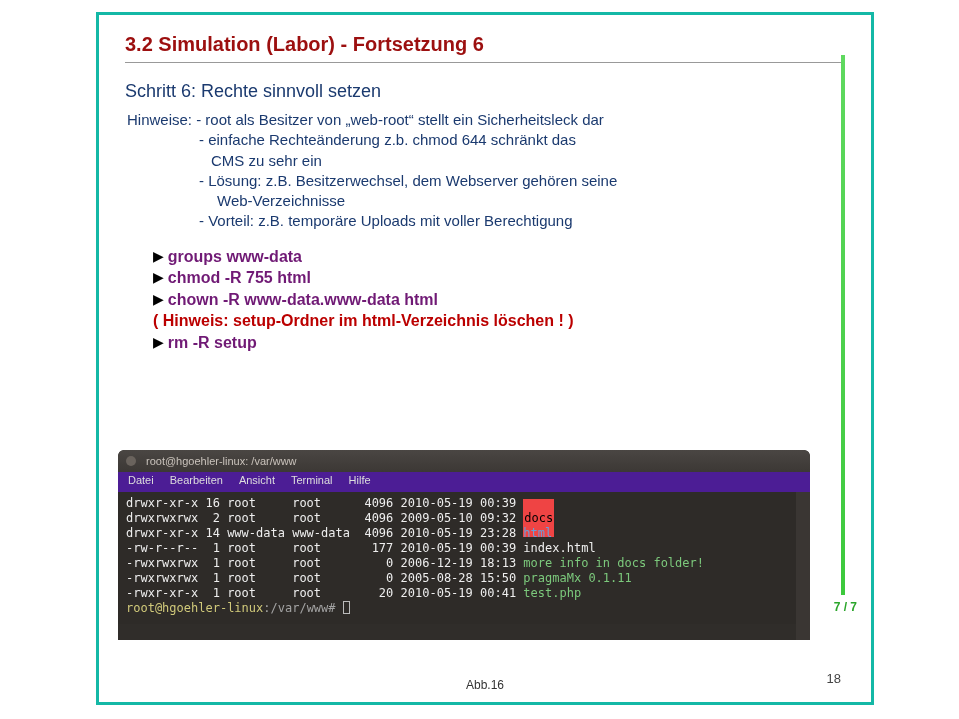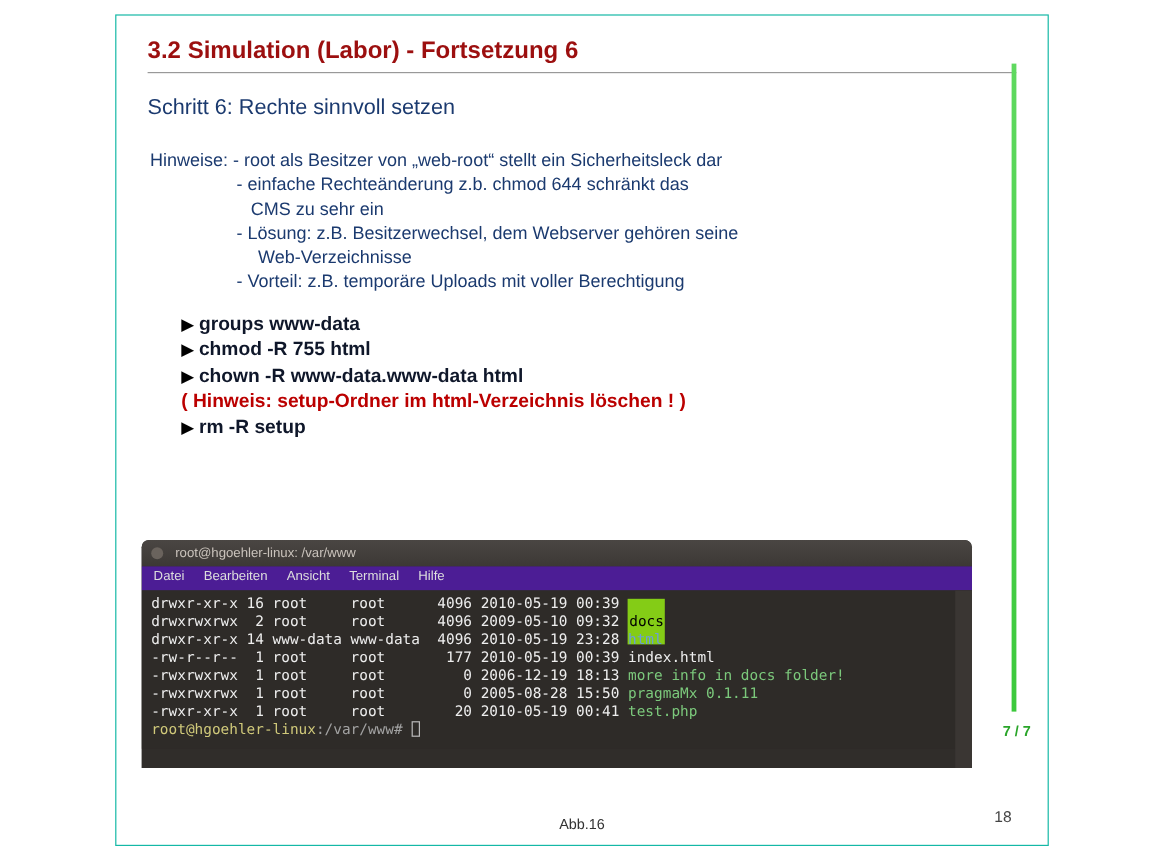--- a/index.html
+++ b/index.html
@@ -1,43 +1,43 @@
 <!DOCTYPE html>
 <html><head>
 <meta charset="utf-8">
 <style>
 * { box-sizing: border-box; margin: 0; padding: 0; }
 body { background: #fff; width: 959px; height: 719px; font-family: Arial, sans-serif; position: relative; overflow: hidden; }
-.frame { border: 1px solid #14b8a6; position: absolute; left: 96px; top: 12px; width: 778px; height: 693px; }
+.frame { border: 3px solid #14b8a6; position: absolute; left: 96px; top: 12px; width: 778px; height: 693px; }
 .content { padding: 18px 26px 0 26px; }
 .heading { color: #9c0f0f; font-weight: bold; font-size: 20px; margin-bottom: 6px; }
 .rule { border-top: 1px solid #999; margin: 4px 0 18px 0; }
-.step { color: #1b3a6f; font-size: 18px; margin-bottom: 24px; }
+.step { color: #1b3a6f; font-size: 18px; margin-bottom: 8px; }
 .hints { color: #1b3a6f; font-size: 15px; line-height: 1.35; margin-left: 2px; }
 .hints .lbl { display: inline; }
 .hints .indent1 { margin-left: 72px; }
 .hints .indent2 { margin-left: 84px; }
 .hints .indent3 { margin-left: 90px; }
 .cmds { margin-top: 14px; margin-left: 28px; font-size: 16px; line-height: 1.35; }
 .cmds .row { display: flex; align-items: center; }
 .chev { color: #000; margin-right: 4px; font-size: 14px; }
-.blue { color: #0f172a; font-weight: bold; }
+.blue { color: #701a75; font-weight: bold; }
 .red { color: #bb0000; font-weight: bold; }
 .term { position: absolute; left: 118px; top: 450px; width: 692px; height: 190px; background: #302d2a; border-radius: 6px 6px 0 0; font-family: "DejaVu Sans Mono","Courier New",monospace; font-size: 12px; color: #eee; overflow: hidden; }
 .term-title { height: 22px; background: linear-gradient(#4a4643,#3c3835); display: flex; align-items: center; padding: 0 8px; gap: 6px; border-radius: 6px 6px 0 0; }
 .term-title .dot { width: 10px; height: 10px; border-radius: 50%; background: #6a635d; }
 .term-title .txt { color: #c9c2bb; font-family: Arial,sans-serif; font-size: 11px; margin-left: 4px; }
 .term-menu { height: 20px; background: #4c1d95; color: #ddd; font-family: Arial,sans-serif; font-size: 11px; display: flex; gap: 16px; padding: 2px 10px; }
 .term-body { background: #2e2b28; padding: 4px 8px; white-space: pre; line-height: 1.25; height: 132px; position: relative; }
 .term-scroll { position: absolute; right: 0; top: 42px; width: 14px; bottom: 0; background: #3a3633; }
 .c-blue { color: #6c9ed8; }
 .c-cyan { color: #a3a3a3; }
 .c-grn { color: #7cc97c; }
 .c-yel { color: #d0c97a; }
-.hl { background: #84cc16; color: #000; padding: 12px 1px; }
+.hl { background: #ef4444; color: #000; padding: 12px 1px; }
 .cursor { display: inline-block; width: 7px; height: 13px; border: 1px solid #bbb; vertical-align: -2px; }
 .abb { position: absolute; left: 50%; transform: translateX(-50%); bottom: 10px; font-size: 12px; color: #333; }
 .pagenum { position: absolute; right: 30px; bottom: 16px; font-size: 13px; color: #444; }
 .side-ruler { position: absolute; right: 26px; top: 40px; width: 4px; height: 540px; background: linear-gradient(#5fd95f,#3cc93c); }
 .seven { position: absolute; right: 14px; bottom: 88px; color: #2aa52a; font-size: 12px; font-weight: bold; }
 </style>
 </head>
 <body>
 
 <div class="frame">

